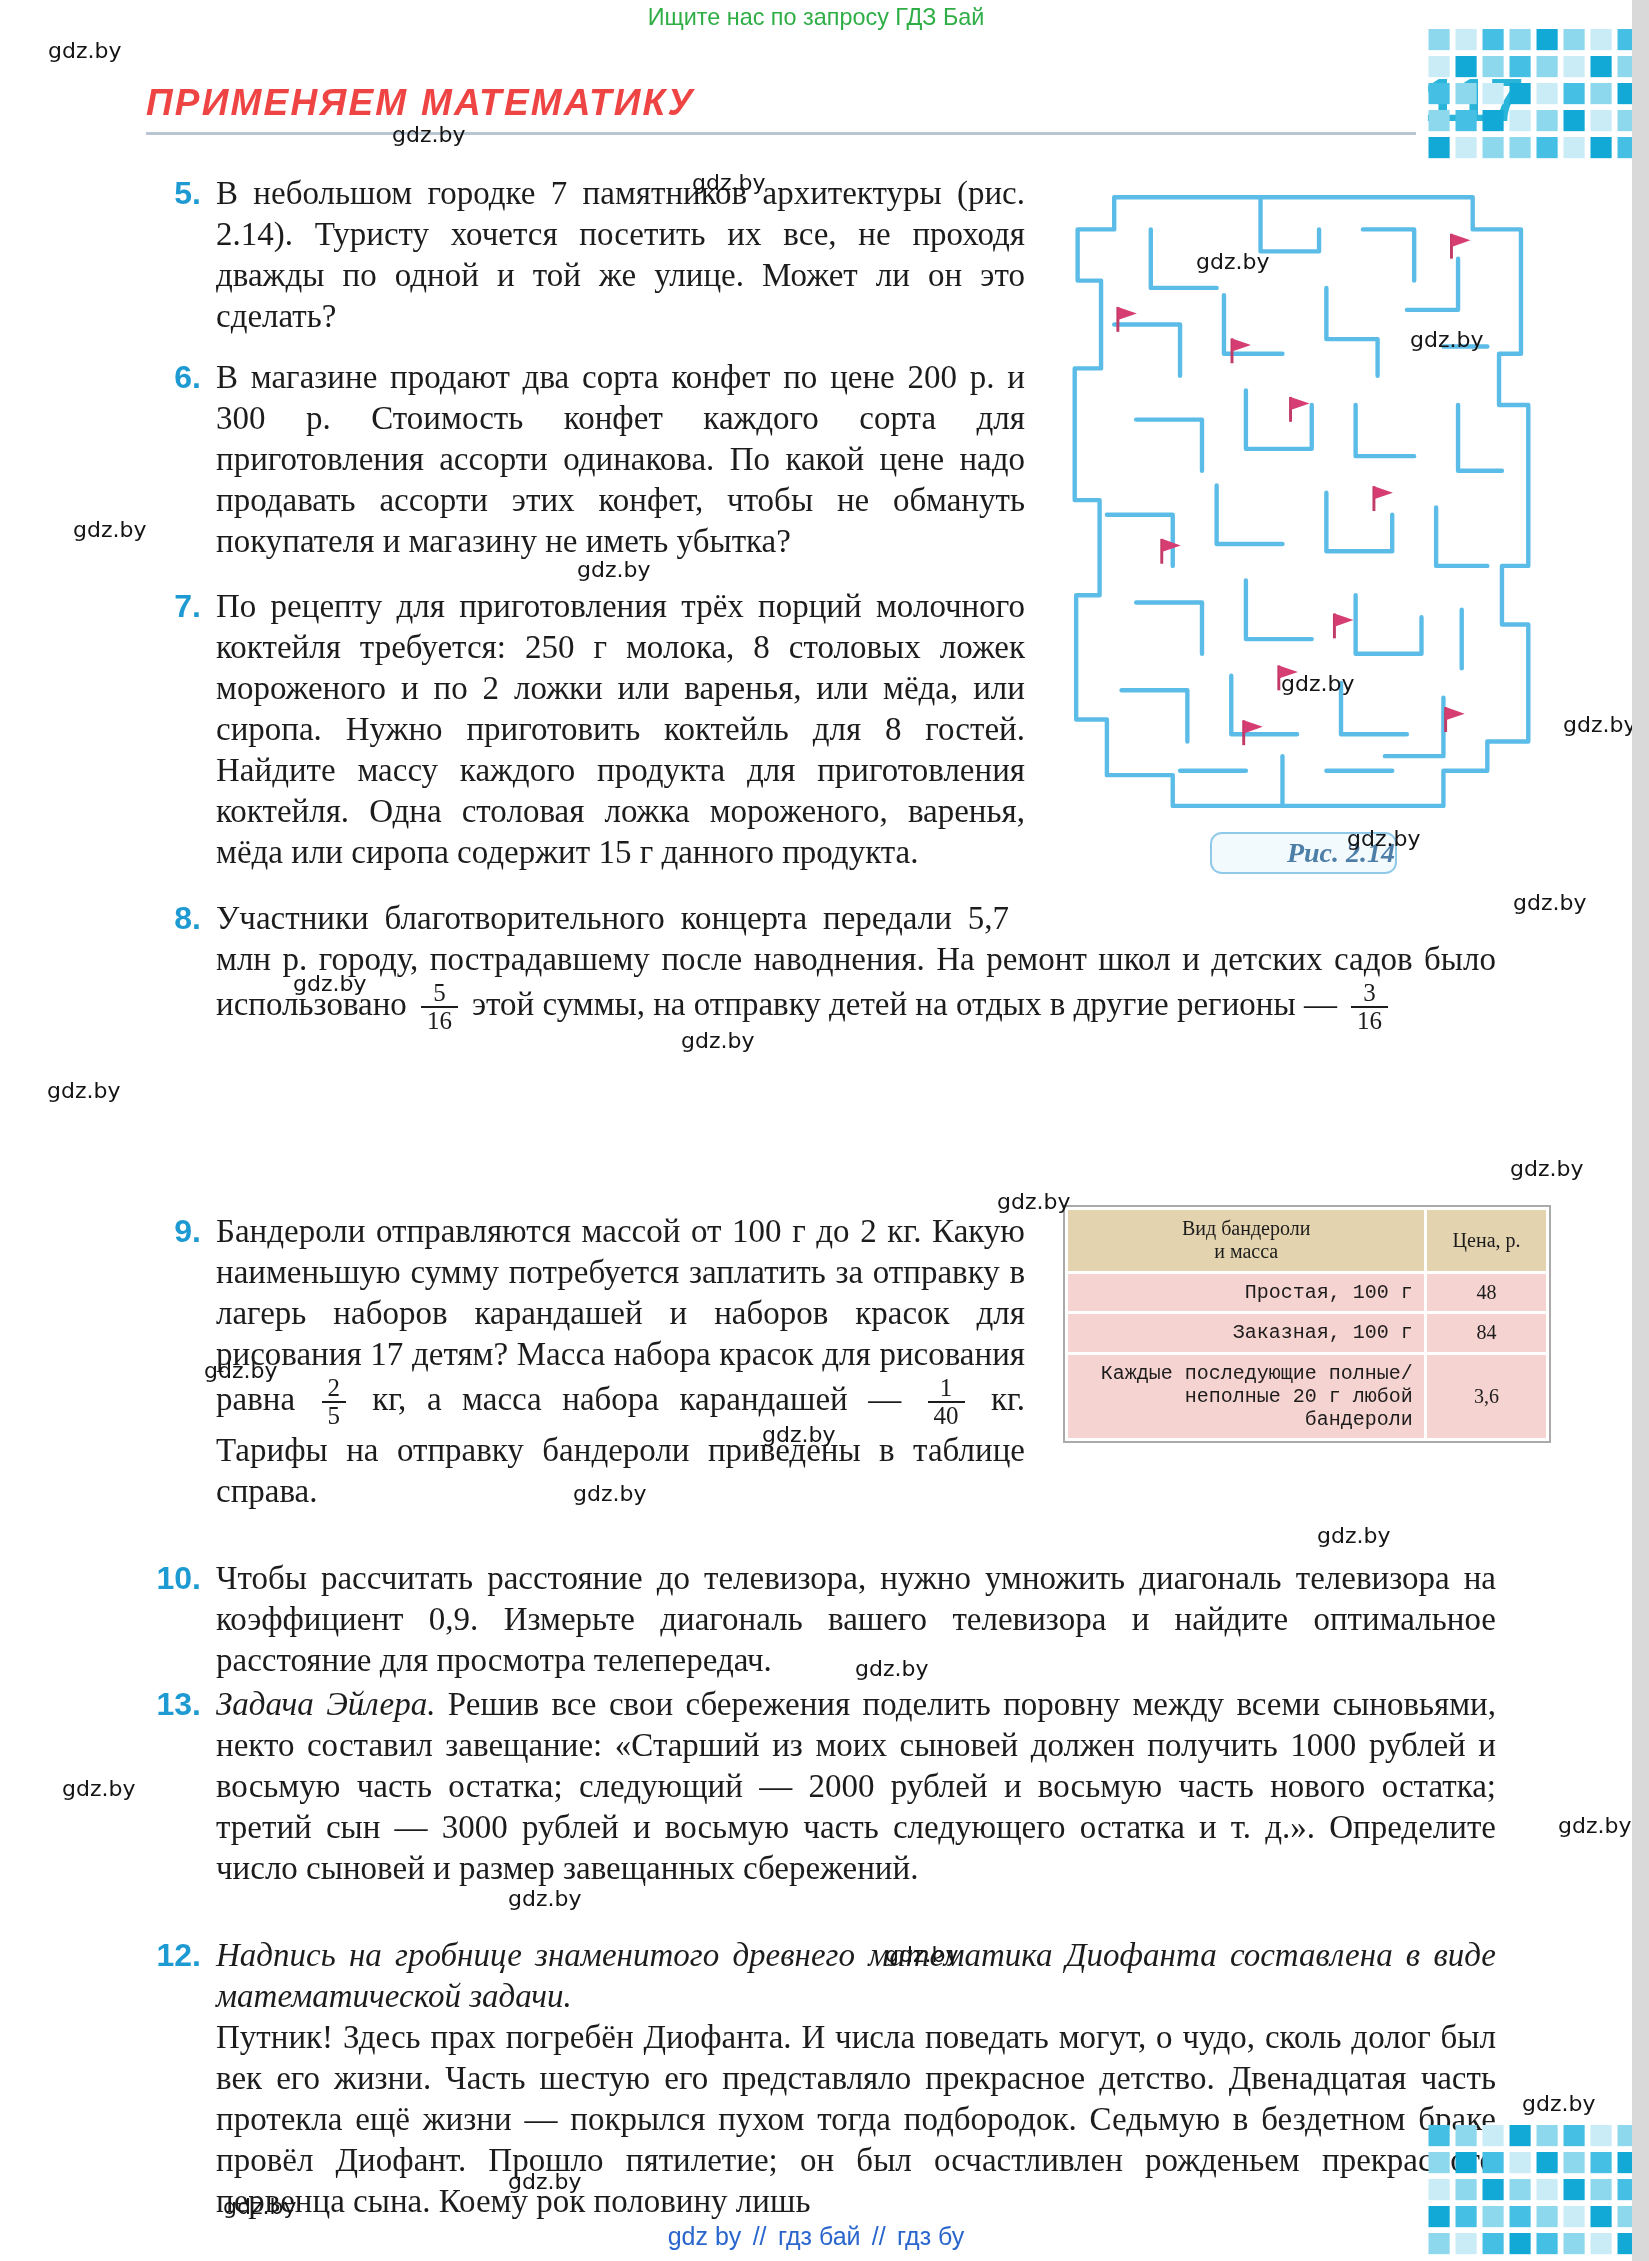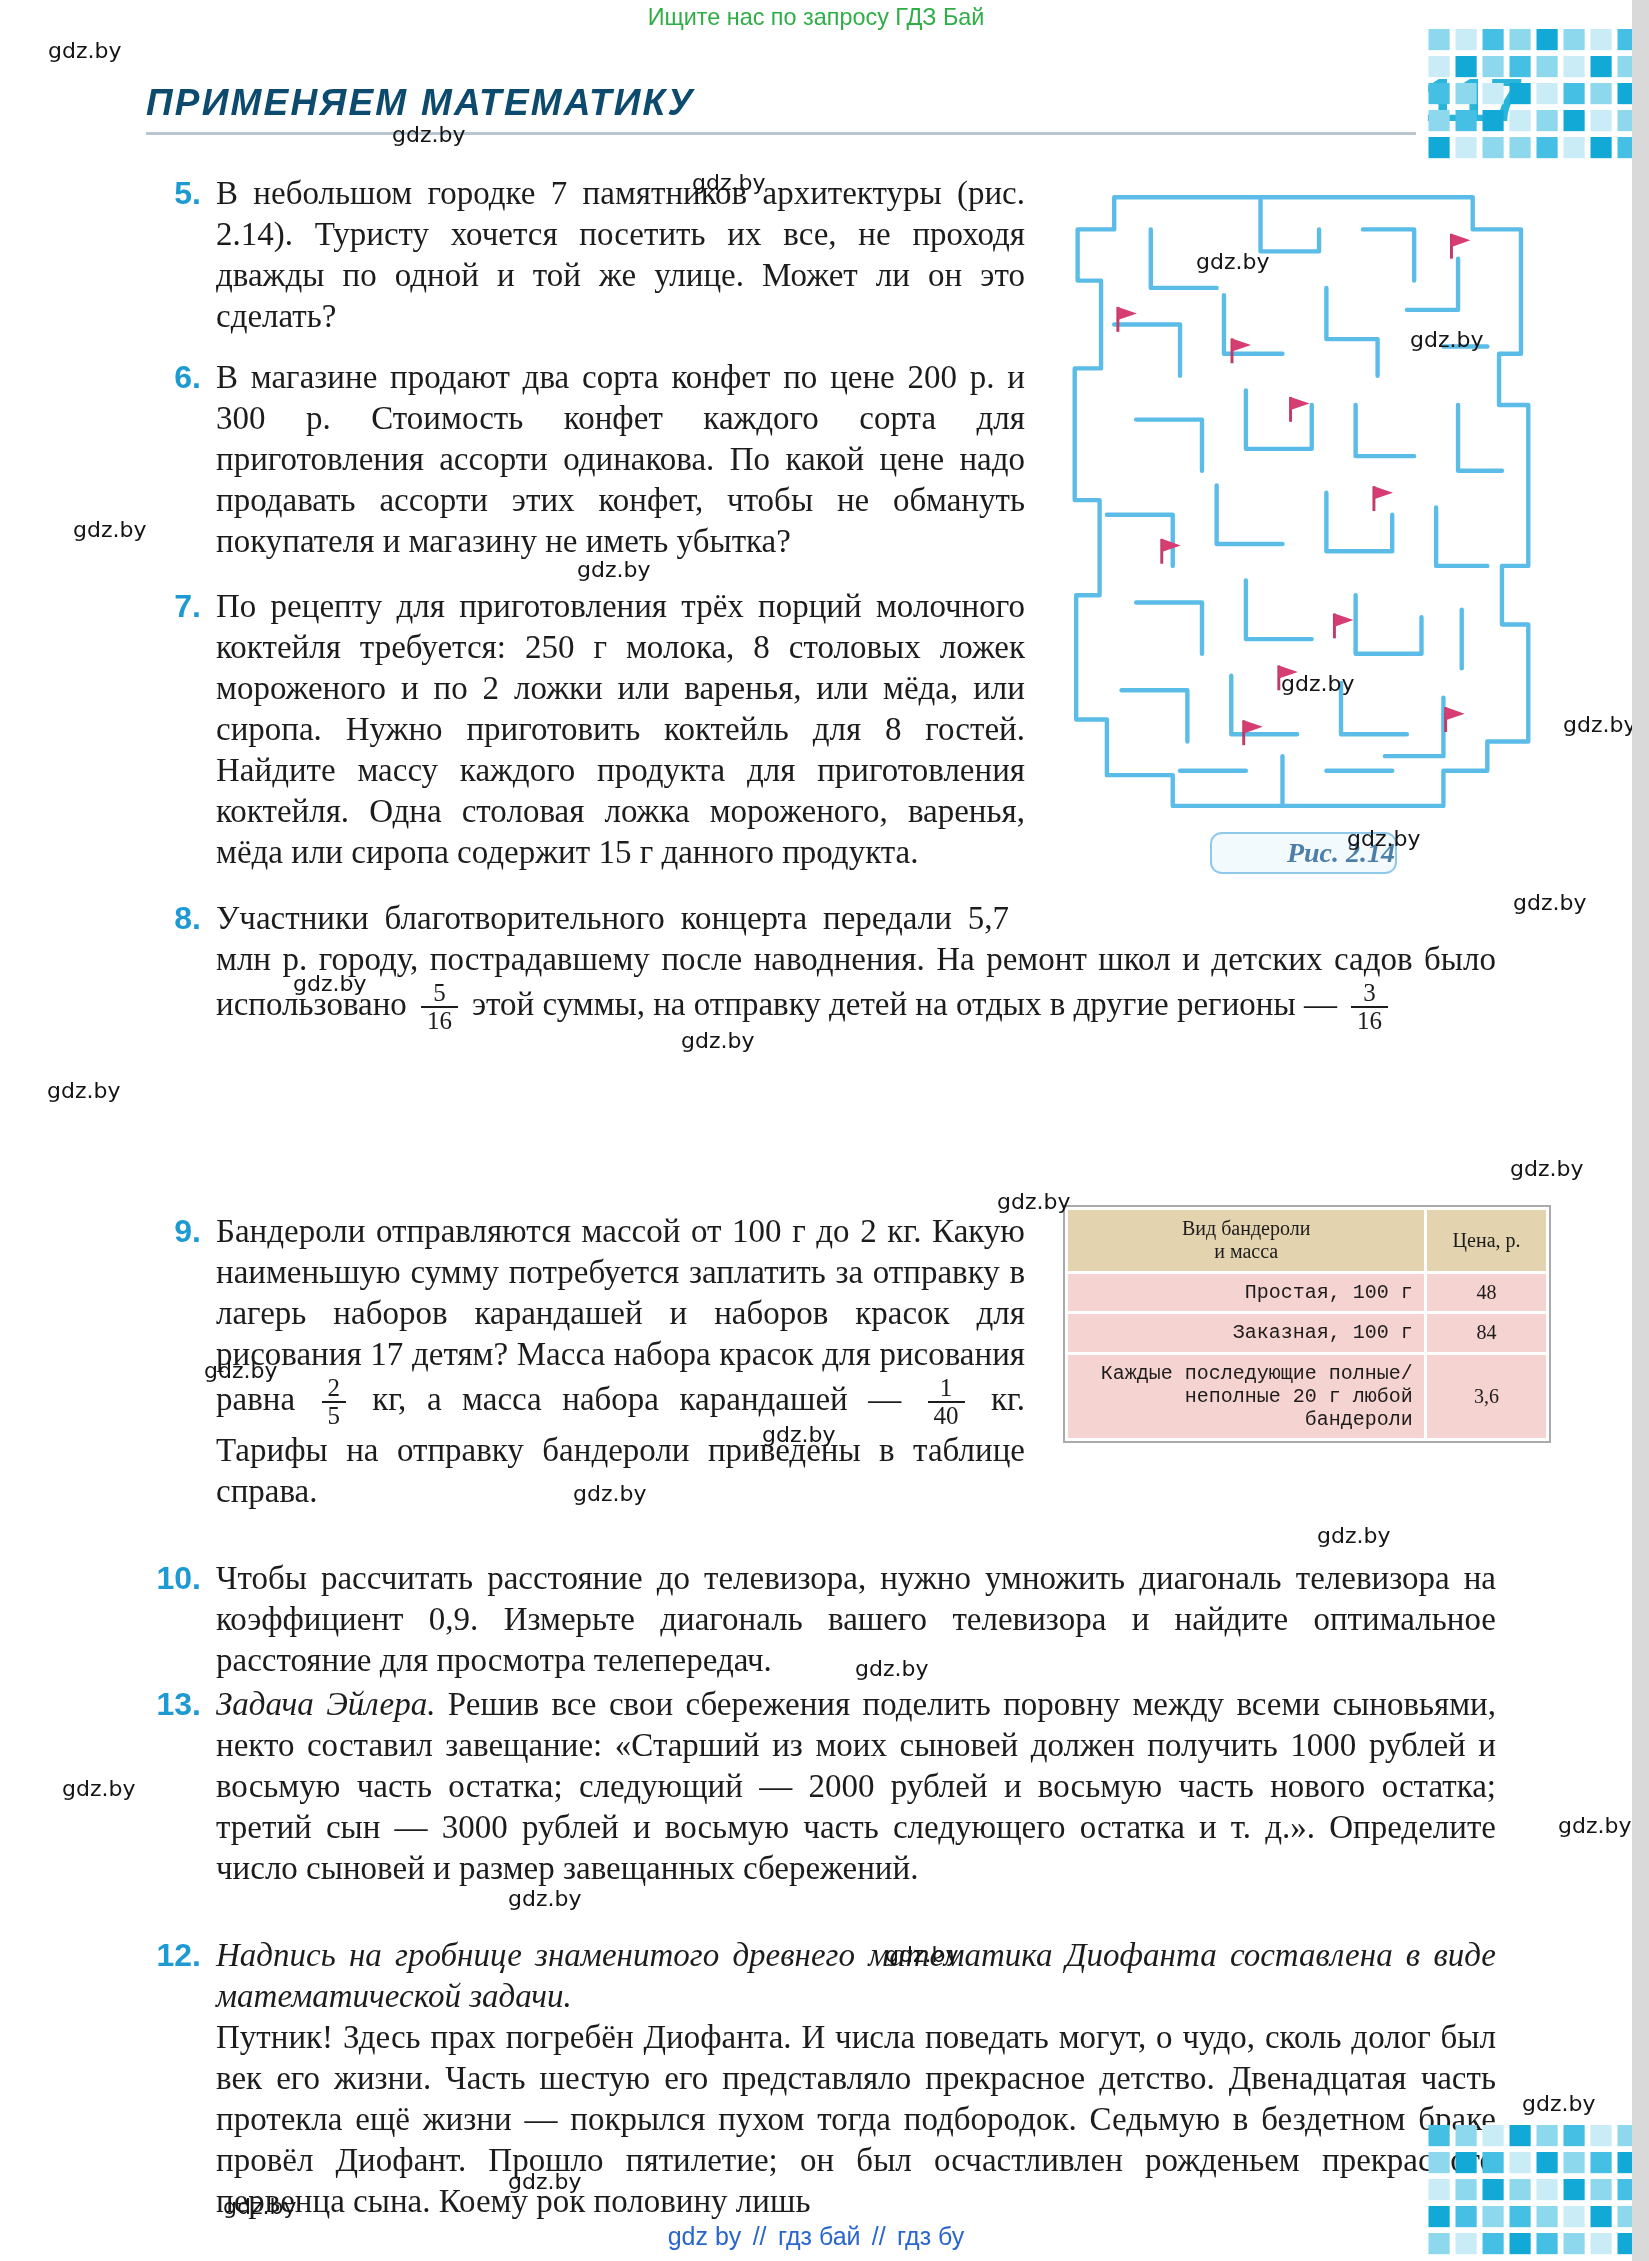--- a/index.html
+++ b/index.html
@@ -3,21 +3,21 @@
 <meta charset="utf-8">
 <style>
   html,body{margin:0;padding:0;background:#d9d9d9;}
   .page{position:relative;width:1632px;height:2261px;background:#ffffff;overflow:hidden;
         font-family:"Liberation Serif",serif;color:#1c1c1c;}
   
   .top-note{position:absolute;top:4.4px;left:0;width:100%;text-align:center;
             font-family:"Liberation Sans",sans-serif;font-size:23.4px;color:#2fae46;}
   
   .hdr-title{position:absolute;left:146px;top:82px;font-family:"Liberation Sans",sans-serif;
-             font-weight:bold;font-style:italic;font-size:37px;letter-spacing:2.2px;color:#0c4a6e;}
+             font-weight:bold;font-style:italic;font-size:37px;letter-spacing:2.2px;color:#ef4444;}
   .hdr-rule{position:absolute;left:146px;top:132px;width:1270px;height:2.9px;background:#b9c6d2;}
   .page-number{position:absolute;left:1424px;top:64px;font-family:"Liberation Sans",sans-serif;
                font-weight:bold;font-size:62px;color:#29b4da;}
   
   .wm{position:absolute;font-family:"DejaVu Sans",sans-serif;font-size:22px;color:#141414;white-space:nowrap;}
   
   .problem{position:absolute;left:216px;text-align:justify;font-size:33px;line-height:41px;hyphens:auto;}
   .pnum{position:absolute;left:-110px;top:0;width:95px;text-align:right;
         font-family:"Liberation Sans",sans-serif;font-weight:bold;font-size:32px;color:#1e9ad2;}
   .narrow{width:809px;}

